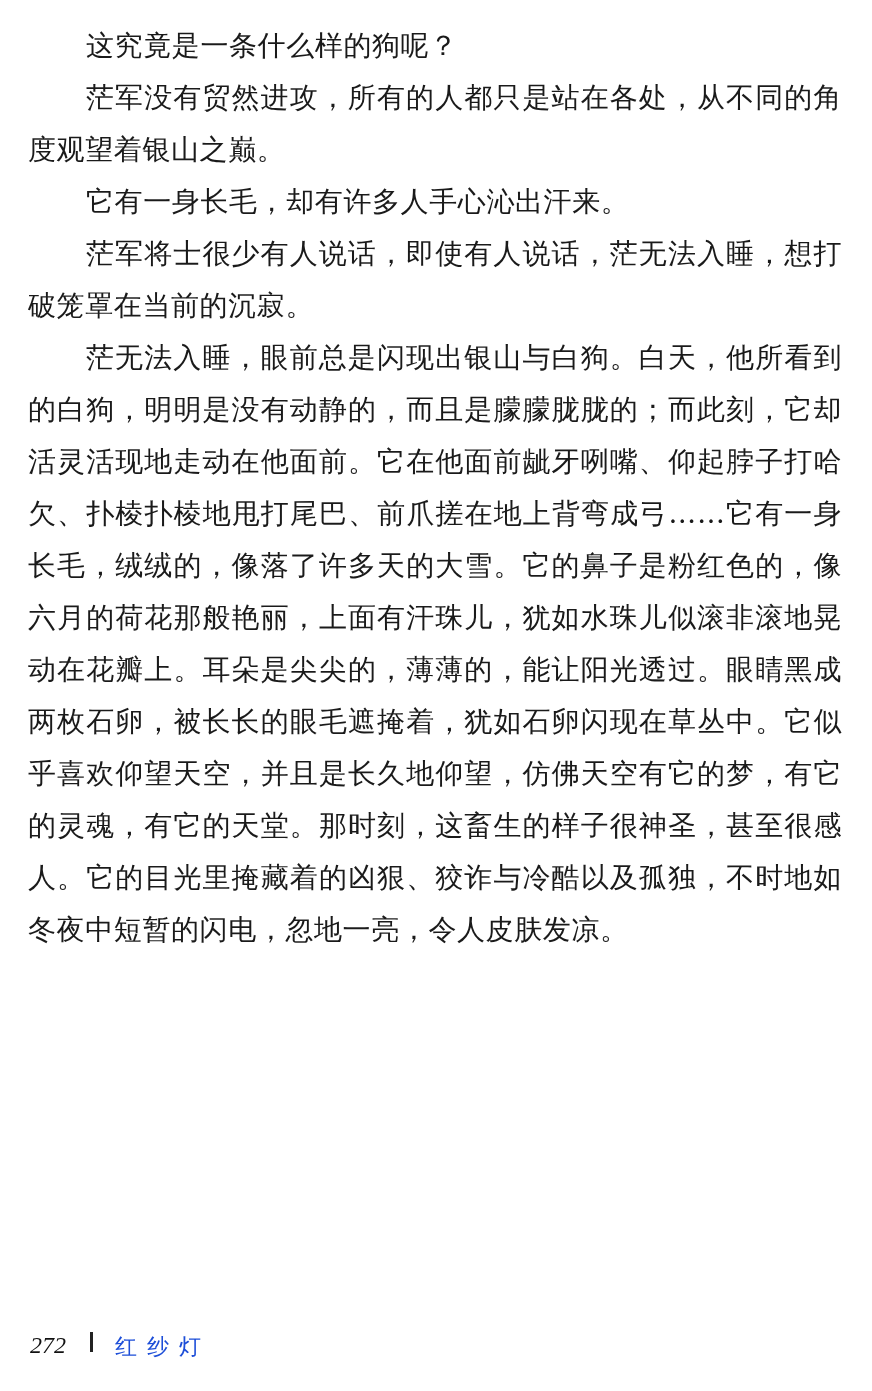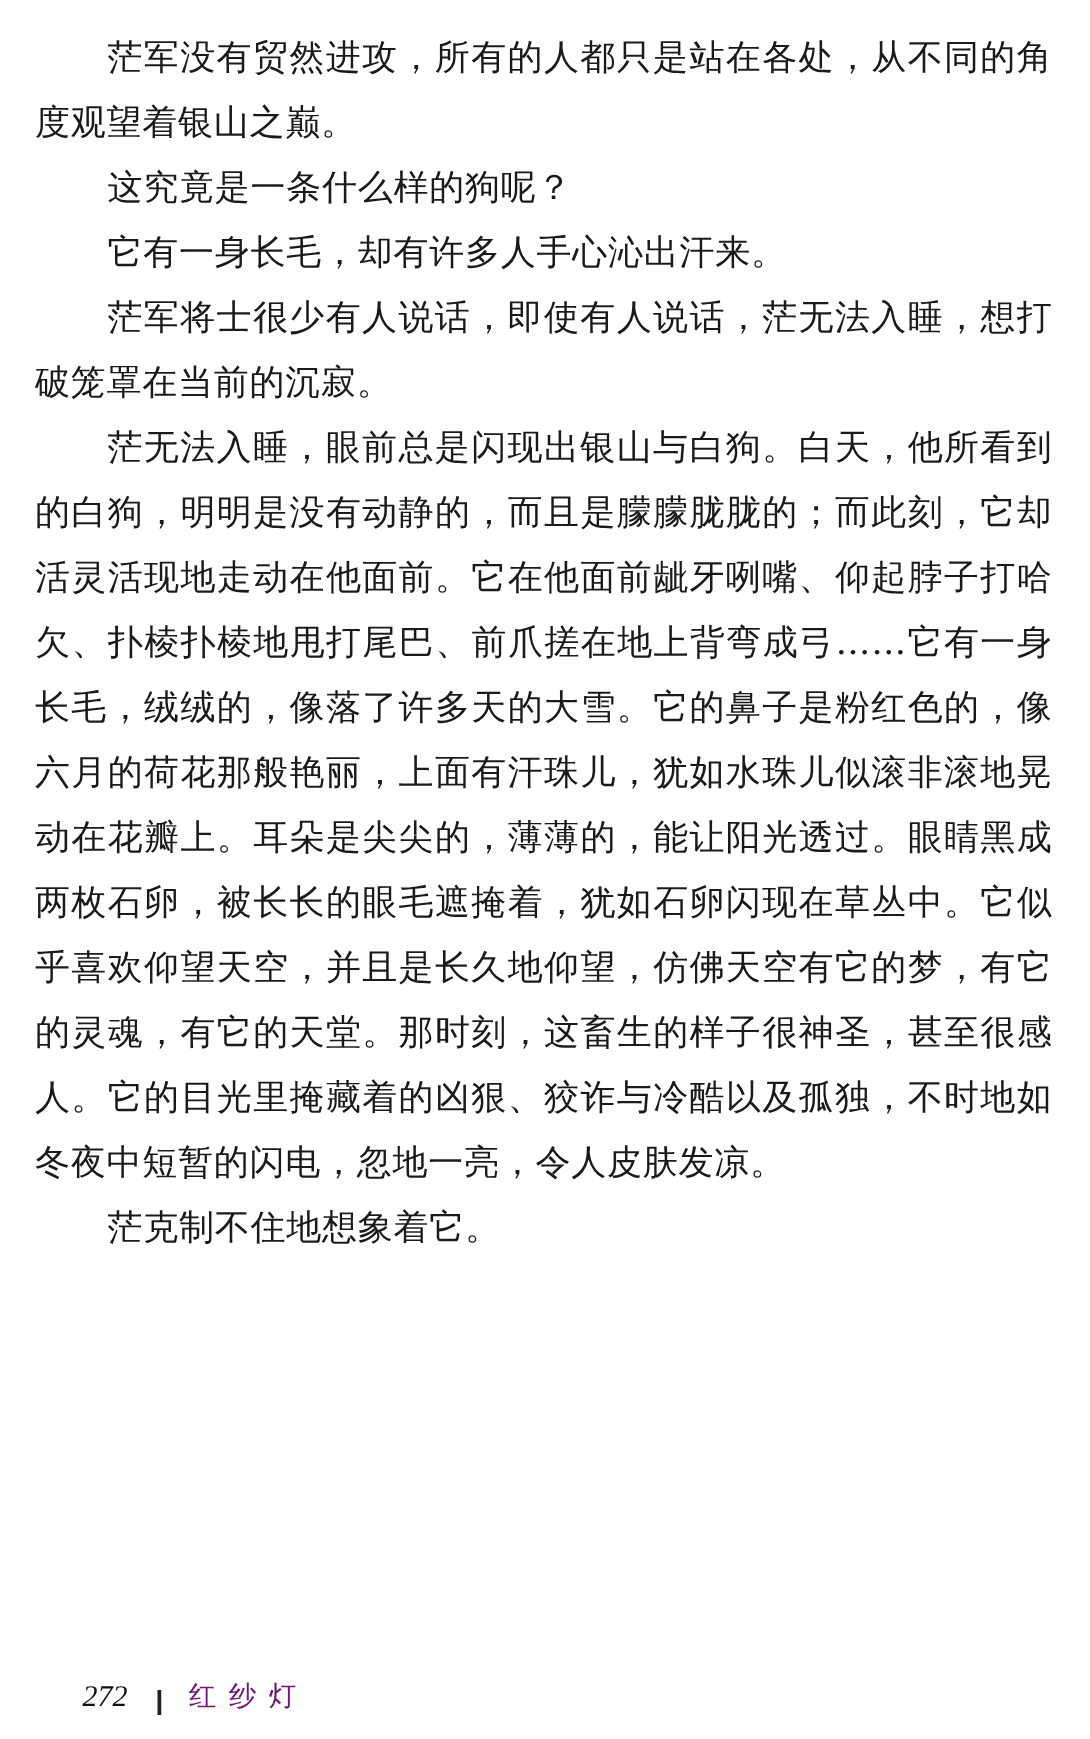--- a/index.html
+++ b/index.html
@@ -30,52 +30,50 @@
       text-justify: inter-character;
       letter-spacing: 0.6px;
       word-break: break-all;
     }
     .footer {
       position: absolute;
       left: 30px;
       top: 1332px;
       height: 40px;
       display: flex;
-      align-items: flex-end;
-      margin-left: 36px;
+      align-items: flex-start;
     }
     .page-number {
       font-family: "Liberation Serif", "DejaVu Serif", serif;
       font-style: italic;
       font-size: 24px;
       color: #111;
     }
     .footer-divider {
       display: inline-block;
       width: 3px;
       height: 20px;
       background: #222;
       margin-left: 24px;
       margin-right: 22px;
     }
     .book-title {
       font-size: 22px;
       letter-spacing: 10px;
-      color: #701a75;
+      color: #1d4ed8;
     }
   </style>
 </head>
 <body>
 
 <div class="page-body">
+  <p class="para">这究竟是一条什么样的狗呢？</p>
   <p class="para">茫军没有贸然进攻，所有的人都只是站在各处，从不同的角度观望着银山之巅。</p>
-  <p class="para">这究竟是一条什么样的狗呢？</p>
   <p class="para">它有一身长毛，却有许多人手心沁出汗来。</p>
   <p class="para">茫军将士很少有人说话，即使有人说话，茫无法入睡，想打破笼罩在当前的沉寂。</p>
   <p class="para">茫无法入睡，眼前总是闪现出银山与白狗。白天，他所看到的白狗，明明是没有动静的，而且是朦朦胧胧的；而此刻，它却活灵活现地走动在他面前。它在他面前龇牙咧嘴、仰起脖子打哈欠、扑棱扑棱地甩打尾巴、前爪搓在地上背弯成弓……它有一身长毛，绒绒的，像落了许多天的大雪。它的鼻子是粉红色的，像六月的荷花那般艳丽，上面有汗珠儿，犹如水珠儿似滚非滚地晃动在花瓣上。耳朵是尖尖的，薄薄的，能让阳光透过。眼睛黑成两枚石卵，被长长的眼毛遮掩着，犹如石卵闪现在草丛中。它似乎喜欢仰望天空，并且是长久地仰望，仿佛天空有它的梦，有它的灵魂，有它的天堂。那时刻，这畜生的样子很神圣，甚至很感人。它的目光里掩藏着的凶狠、狡诈与冷酷以及孤独，不时地如冬夜中短暂的闪电，忽地一亮，令人皮肤发凉。</p>
-  <p class="para">茫克制不住地想象着它。</p>
 </div>
 
 <div class="footer">
   <span class="page-number">272</span>
   <span class="footer-divider"></span>
   <span class="book-title">红纱灯</span>
 </div>
 
 </body></html>

